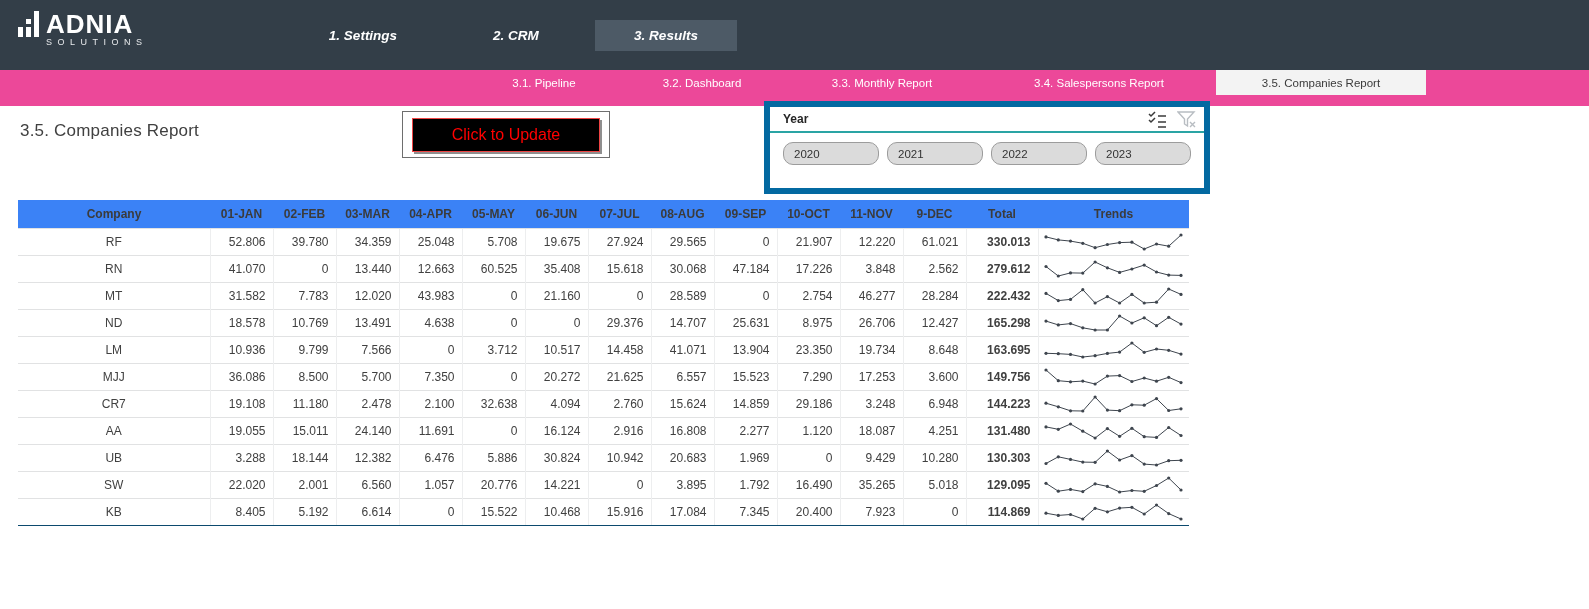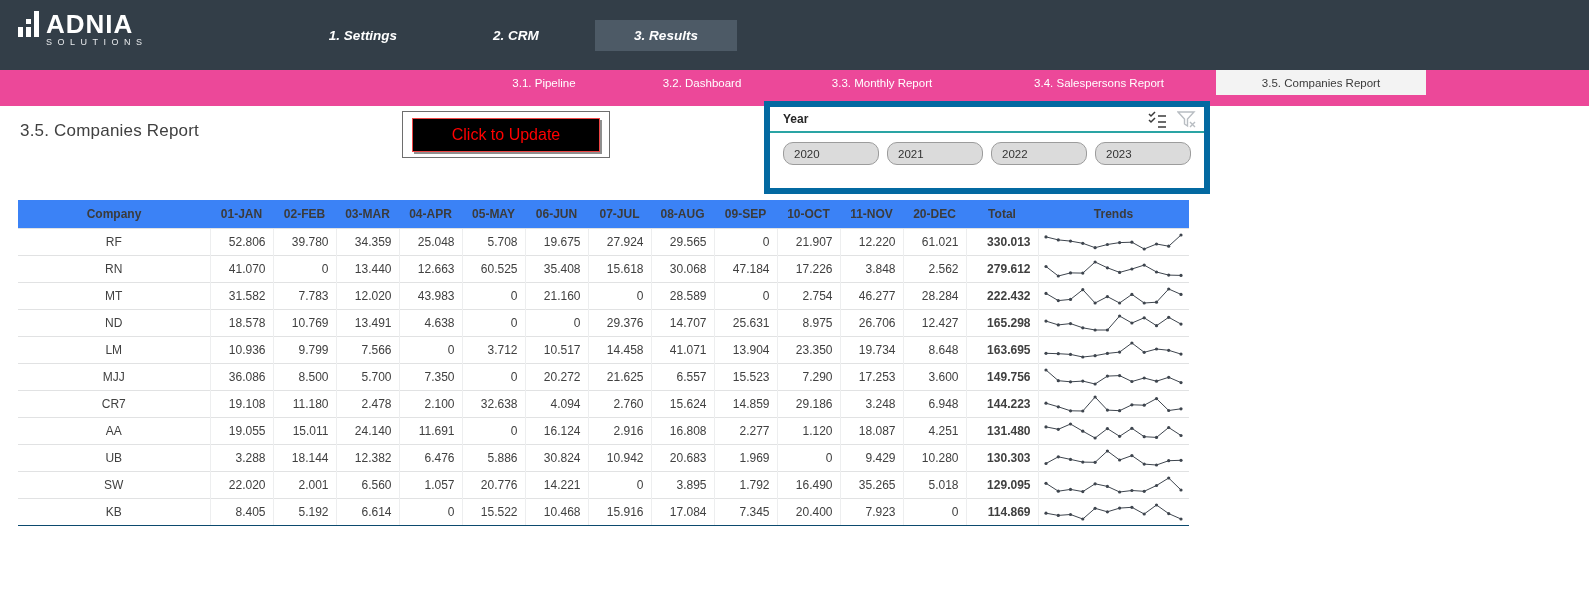--- a/index.html
+++ b/index.html
@@ -139,21 +139,21 @@
         <th class="col-month">02-FEB</th>
         <th class="col-month">03-MAR</th>
         <th class="col-month">04-APR</th>
         <th class="col-month">05-MAY</th>
         <th class="col-month">06-JUN</th>
         <th class="col-month">07-JUL</th>
         <th class="col-month">08-AUG</th>
         <th class="col-month">09-SEP</th>
         <th class="col-month">10-OCT</th>
         <th class="col-month">11-NOV</th>
-        <th class="col-month">20-DEC</th>
+        <th class="col-month">9-DEC</th>
         <th class="col-total">Total</th>
         <th class="col-trend">Trends</th>
       </tr>
     </thead>
   <tbody id="report-body">
       <tr>
         <td class="col-company">RF</td>
         <td class="col-month">52.806</td>
         <td class="col-month">39.780</td>
         <td class="col-month">34.359</td>

